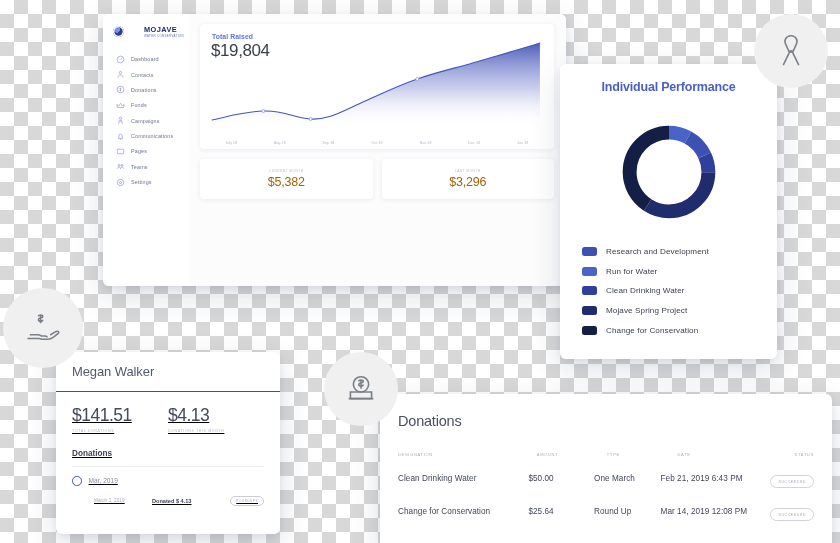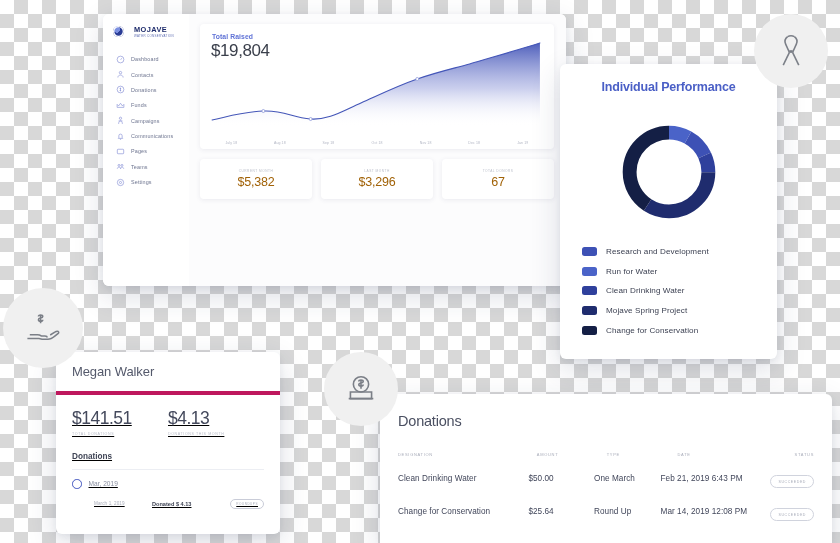--- a/index.html
+++ b/index.html
@@ -15,21 +15,21 @@
   }
 
   
   .card{position:absolute;background:#fff;border-radius:6px;}
   .shadow-lg{box-shadow:0 10px 30px rgba(40,50,90,.16),0 2px 6px rgba(40,50,90,.07);}
 
   
   #dashboard{left:103px;top:14px;width:463px;height:272px;}
   #dash-sidebar{position:absolute;left:0;top:0;width:86px;height:100%;
      border-right:1px solid #ececf2;background:#fff;border-radius:6px 0 0 6px;}
-  .logo-row{display:flex;align-items:center;gap:10px;padding:12px 0 0 10px;}
+  .logo-row{display:flex;align-items:center;gap:20px;padding:12px 0 0 10px;}
   .logo-mark{width:11px;height:11px;border-radius:50%;
      background:radial-gradient(circle at 35% 32%,#7b8fe0 0 30%,#2b3d96 32% 100%);
      box-shadow:inset 0 0 0 1.3px #fff;flex:none;}
   .logo-text{line-height:1;}
   .logo-name{font-size:7.4px;font-weight:bold;letter-spacing:.4px;color:#1d2b6b;}
   .logo-sub{font-size:2.9px;letter-spacing:.35px;color:#5b6ab0;margin-top:1.2px;}
 
   .nav{margin-top:14px;}
   .nav-item{display:flex;align-items:center;gap:6px;padding:3.2px 0 3.2px 13px;}
   .nav-ico{width:9px;height:9px;flex:none;color:#8a93d6;}
@@ -57,21 +57,21 @@
   .perf-title{position:absolute;top:16px;left:0;width:100%;text-align:center;
      font-size:12.5px;font-weight:bold;color:#4a5fc6;letter-spacing:-.2px;}
   .donut{position:absolute;left:50%;top:108px;transform:translate(-50%,-50%);}
   .legend{position:absolute;left:22px;top:178px;}
   .leg-row{display:flex;align-items:center;gap:9px;height:19.6px;}
   .sw{width:15px;height:9px;border-radius:2.5px;flex:none;}
   .leg-lab{font-size:8.1px;color:#3c4152;letter-spacing:.1px;white-space:nowrap;}
 
   
   #megan{left:56px;top:352px;width:224px;height:182px;}
-  .megan-head{height:39px;border-bottom:4px solid #be185d;display:flex;align-items:center;}
+  .megan-head{height:39px;border-bottom:1px solid #be185d;display:flex;align-items:center;}
   .megan-name{font-size:13px;color:#54596b;padding-left:16px;letter-spacing:-.1px;}
   .megan-body{padding:13px 16px 0 16px;text-decoration:underline;}
   .mstats{display:flex;}
   .mstat{flex:1;}
   .mstat-val{font-size:17.5px;color:#44495c;letter-spacing:-.5px;}
   .mstat-lab{font-size:3.6px;color:#b7bbc7;letter-spacing:.6px;margin-top:3px;text-transform:uppercase;}
   .don-head{font-size:8.2px;font-weight:bold;color:#3f4455;margin-top:16px;}
   .don-rule{height:1px;background:#eceef3;margin-top:8px;}
   .mrow{display:flex;align-items:center;gap:7px;margin-top:9px;}
   .ring{width:7.5px;height:7.5px;border-radius:50%;border:1.6px solid #4356c0;flex:none;}
@@ -245,24 +245,20 @@
 
     <div class="stats">
       <div class="stat">
         <div class="stat-lab">CURRENT MONTH</div>
         <div class="stat-val">$5,382</div>
       </div>
       <div class="stat">
         <div class="stat-lab">LAST MONTH</div>
         <div class="stat-val">$3,296</div>
       </div>
-      <div class="stat">
-        <div class="stat-lab">TOTAL DONORS</div>
-        <div class="stat-val">67</div>
-      </div>
     </div>
 
   </div>
 </div>
 
 <div class="card shadow-lg" id="perf">
   <div class="perf-title">Individual Performance</div>
 
   <svg class="donut" width="104" height="104" viewBox="0 0 42 42">
     <g transform="rotate(-90 21 21)">

